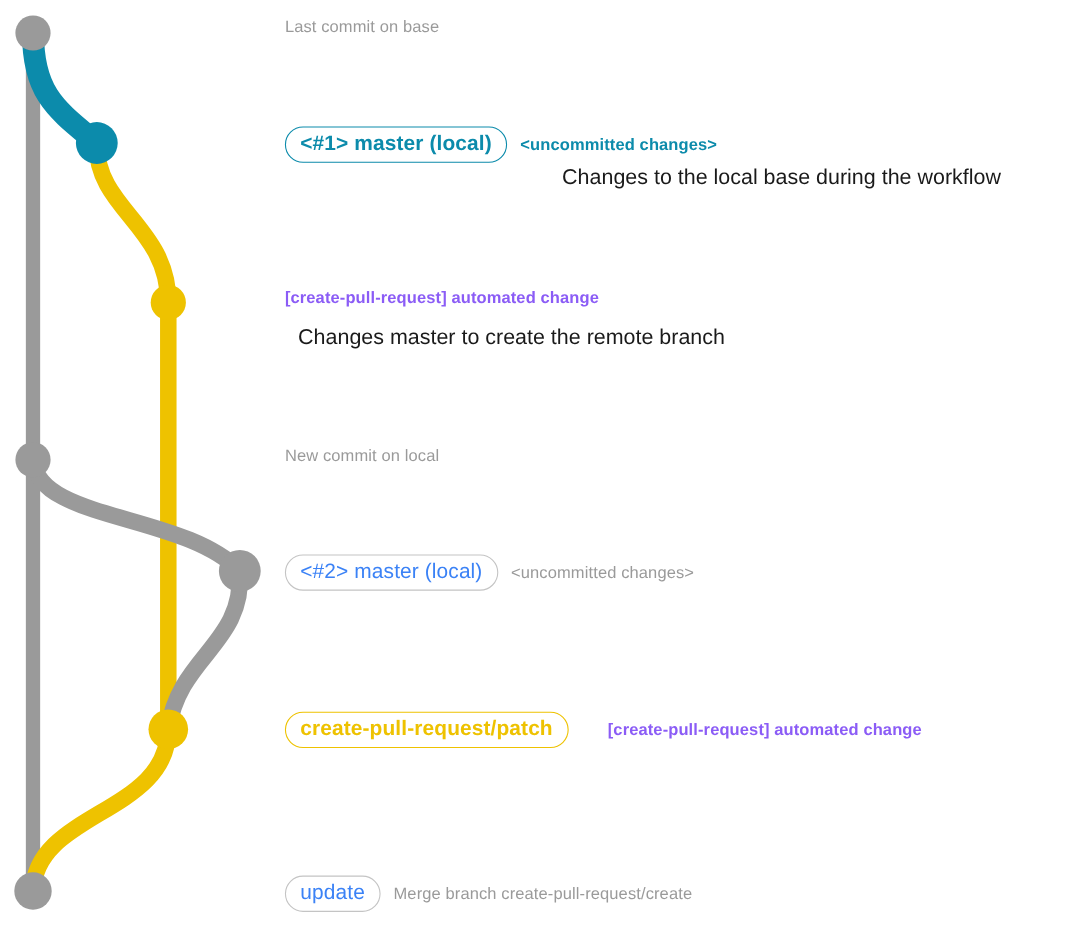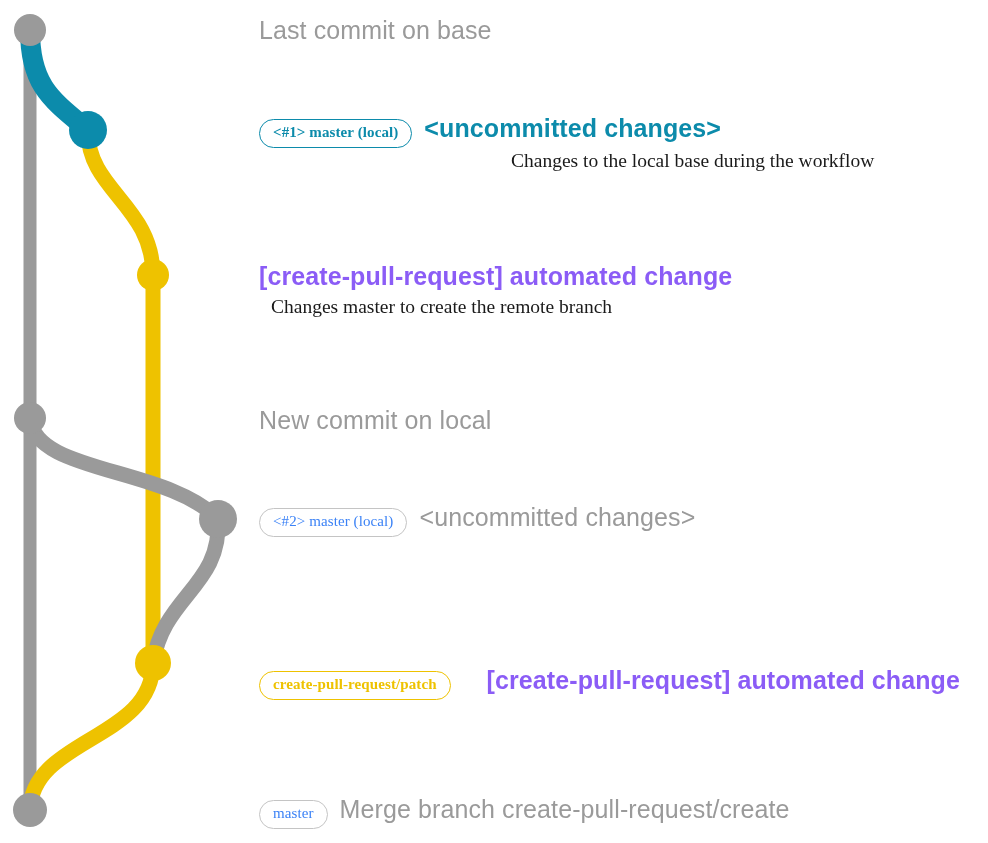--- a/index.html
+++ b/index.html
@@ -29,52 +29,51 @@
     position: absolute;
     display: flex;
     align-items: baseline;
     white-space: nowrap;
   }
   .pill {
     display: inline-block;
     border: 1.6px solid #cccccc;
     border-radius: 999px;
     padding: 5px 13px 6px 13px;
-    font-size: 15px;
+    font-size: 19px;
     line-height: 1.05;
     letter-spacing: 0.1px;
     color: #9a9a9a;
     background: #ffffff;
-    font-family: Liberation Serif, serif;
   }
   .pill.teal {
     border-color: #0c8bab;
     color: #0c8bab;
     font-weight: bold;
   }
   .pill.gray {
     border-color: #c4c4c4;
     color: #3b82f6;
   }
   .pill.yellow {
     border-color: #eec200;
     color: #eec200;
     font-weight: bold;
   }
   .headline {
-    font-size: 25px;
+    font-size: 15px;
     line-height: 1.1;
     letter-spacing: 0.1px;
   }
   .headline.gray { color: #9a9a9a; }
   .headline.teal { color: #0c8bab; font-weight: bold; }
   .headline.yellow { color: #8b5cf6; font-weight: bold; }
   .desc {
     position: absolute;
-    font-family: Liberation Serif, serif;
+    font-family: Liberation Sans, sans-serif;
     font-size: 19.5px;
     color: #1a1a1a;
     white-space: nowrap;
   }
   .pill-gap { width: 12px; display: inline-block; }
 </style>
 </head>
 <body>
 
 <div id="stage">
@@ -123,25 +122,25 @@
   <div class="row" style="left:259px; top:407px;">
     <span class="headline gray">New commit on local</span>
   </div>
 
   <div class="row" style="left:259px; top:504px;">
     <span class="pill gray">&lt;#2&gt; master (local)</span>
     <span class="pill-gap"></span>
     <span class="headline gray">&lt;uncommitted changes&gt;</span>
   </div>
 
-  <div class="row" style="left:259px; top:667px;gap:12px;">
+  <div class="row" style="left:259px; top:647px;gap:12px;">
     <span class="pill yellow">create-pull-request/patch</span>
     <span class="pill-gap"></span>
     <span class="headline yellow">[create-pull-request] automated change</span>
   </div>
 
   <div class="row" style="left:259px; top:796px;">
-    <span class="pill gray">master</span>
+    <span class="pill gray">update</span>
     <span class="pill-gap"></span>
     <span class="headline gray">Merge branch create-pull-request/create</span>
   </div>
 
 </div>
 
 </body></html>

